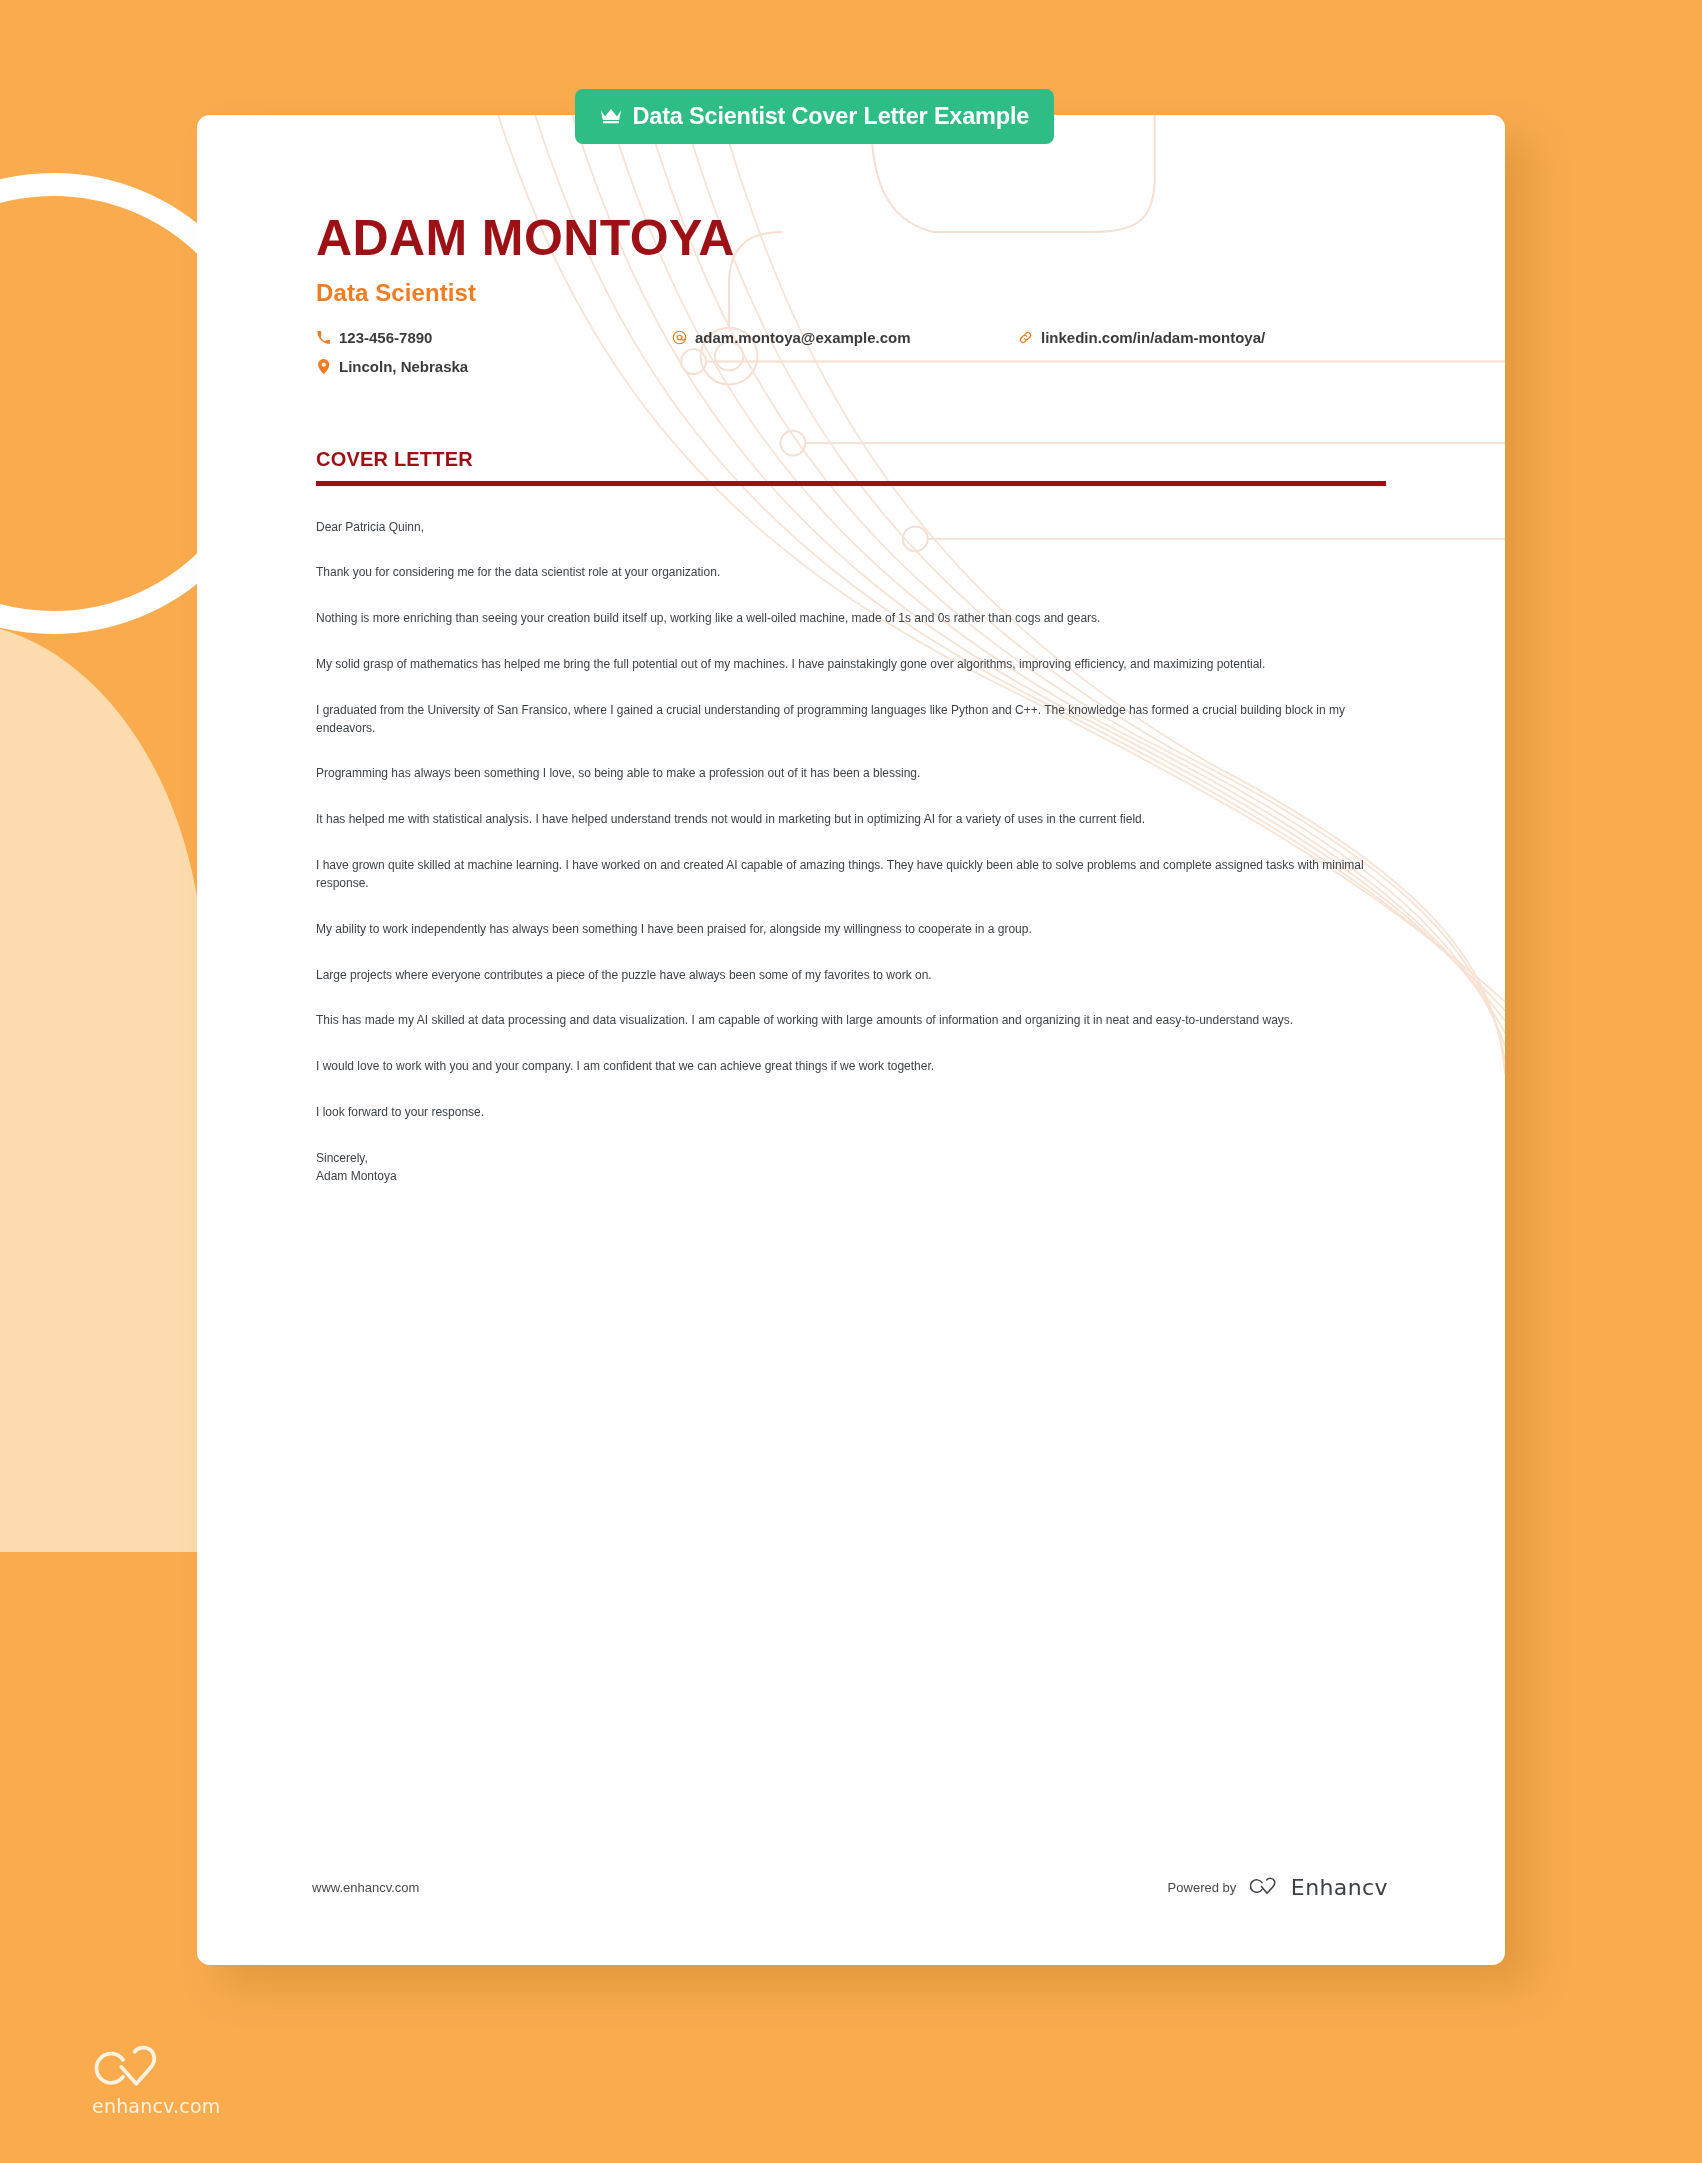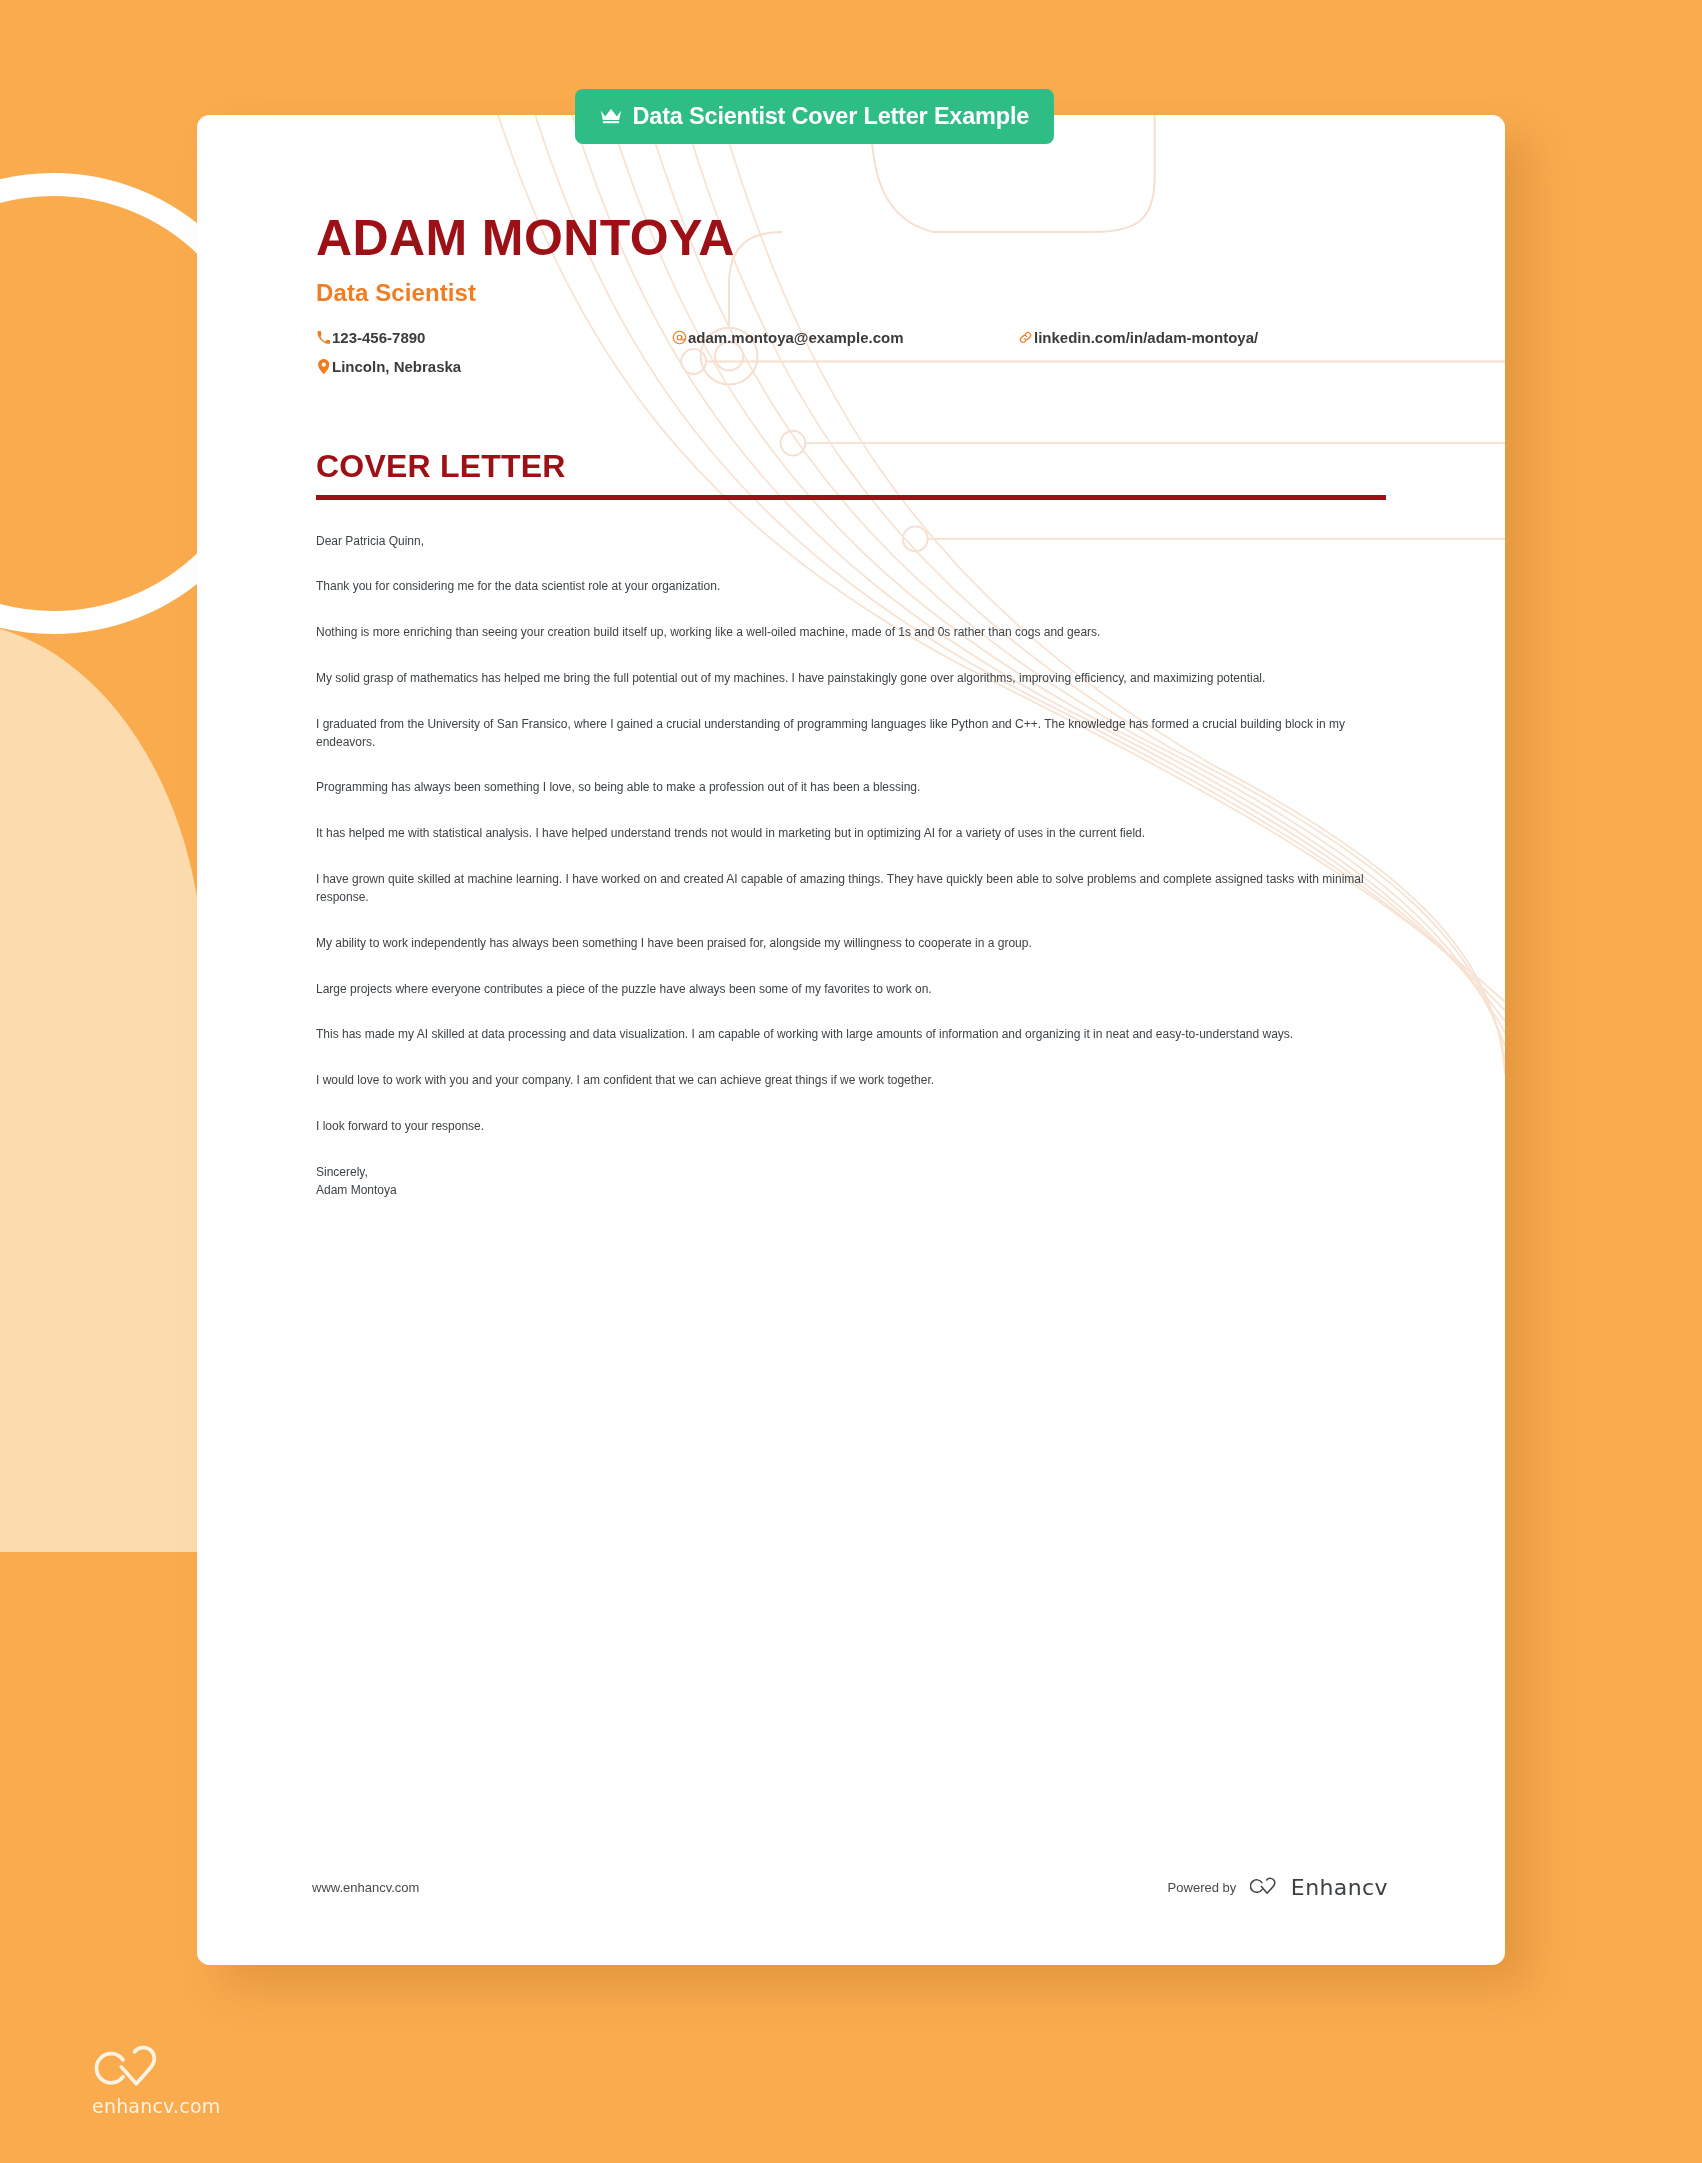--- a/index.html
+++ b/index.html
@@ -119,21 +119,21 @@
   .contact-row {
     display: flex;
     align-items: flex-start;
   }
 
   .contact-row + .contact-row { margin-top: 12.4px; }
 
   .contact-item {
     display: flex;
     align-items: center;
-    gap: 1px;
+    gap: 8px;
     font-size: 15px;
     font-weight: bold;
     color: #3b3b3b;
     white-space: nowrap;
   }
 
   .ci-phone   { width: 356px; }
   .ci-email   { width: 346px; text-align: center; }
   .ci-link    { width: auto; }
 
@@ -148,21 +148,21 @@
 
   
   #section-block {
     position: relative;
     margin-top: 73px;
     padding: 0 119px 0 119px;
     z-index: 10;
   }
 
   #section-title {
-    font-size: 32px;
+    font-size: 20px;
     font-weight: bold;
     color: #9c1016;
     letter-spacing: 0.2px;
   }
 
   #section-rule {
     margin-top: 9.8px;
     height: 4.4px;
     background: #9c1016;
     width: 1070px;

